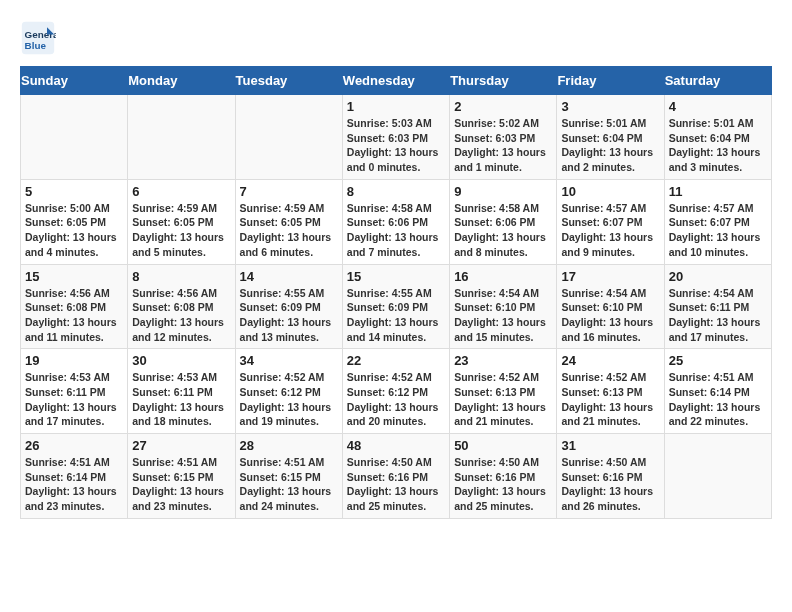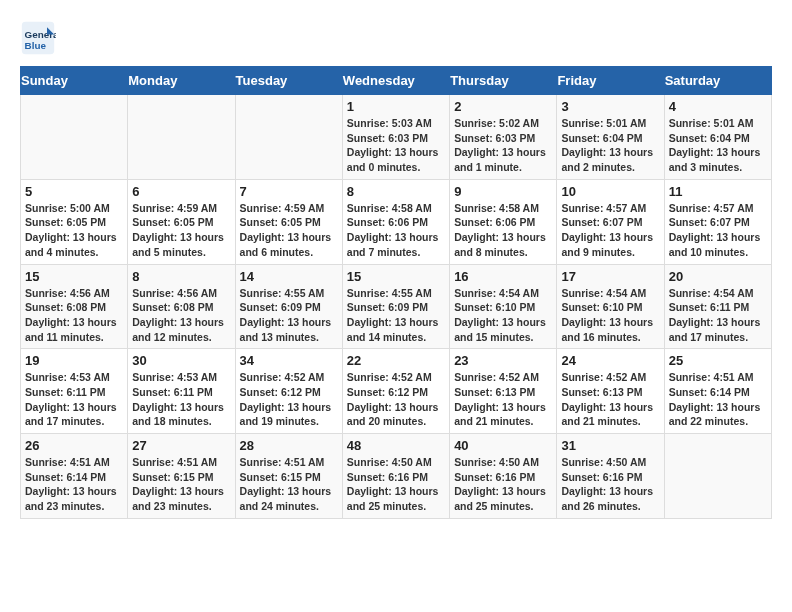--- a/index.html
+++ b/index.html
@@ -254,21 +254,21 @@
         </td>
         <td>
           <span class="day-number">28</span>
           <div class="day-info">Sunrise: 4:51 AM<br>Sunset: 6:15 PM<br>Daylight: 13 hours<br>and 24 minutes.</div>
         </td>
         <td>
           <span class="day-number">48</span>
           <div class="day-info">Sunrise: 4:50 AM<br>Sunset: 6:16 PM<br>Daylight: 13 hours<br>and 25 minutes.</div>
         </td>
         <td>
-          <span class="day-number">40</span>
+          <span class="day-number">50</span>
           <div class="day-info">Sunrise: 4:50 AM<br>Sunset: 6:16 PM<br>Daylight: 13 hours<br>and 25 minutes.</div>
         </td>
         <td>
           <span class="day-number">31</span>
           <div class="day-info">Sunrise: 4:50 AM<br>Sunset: 6:16 PM<br>Daylight: 13 hours<br>and 26 minutes.</div>
         </td>
         <td class="empty-cell"></td>
       </tr>
     </tbody>
 </table>

